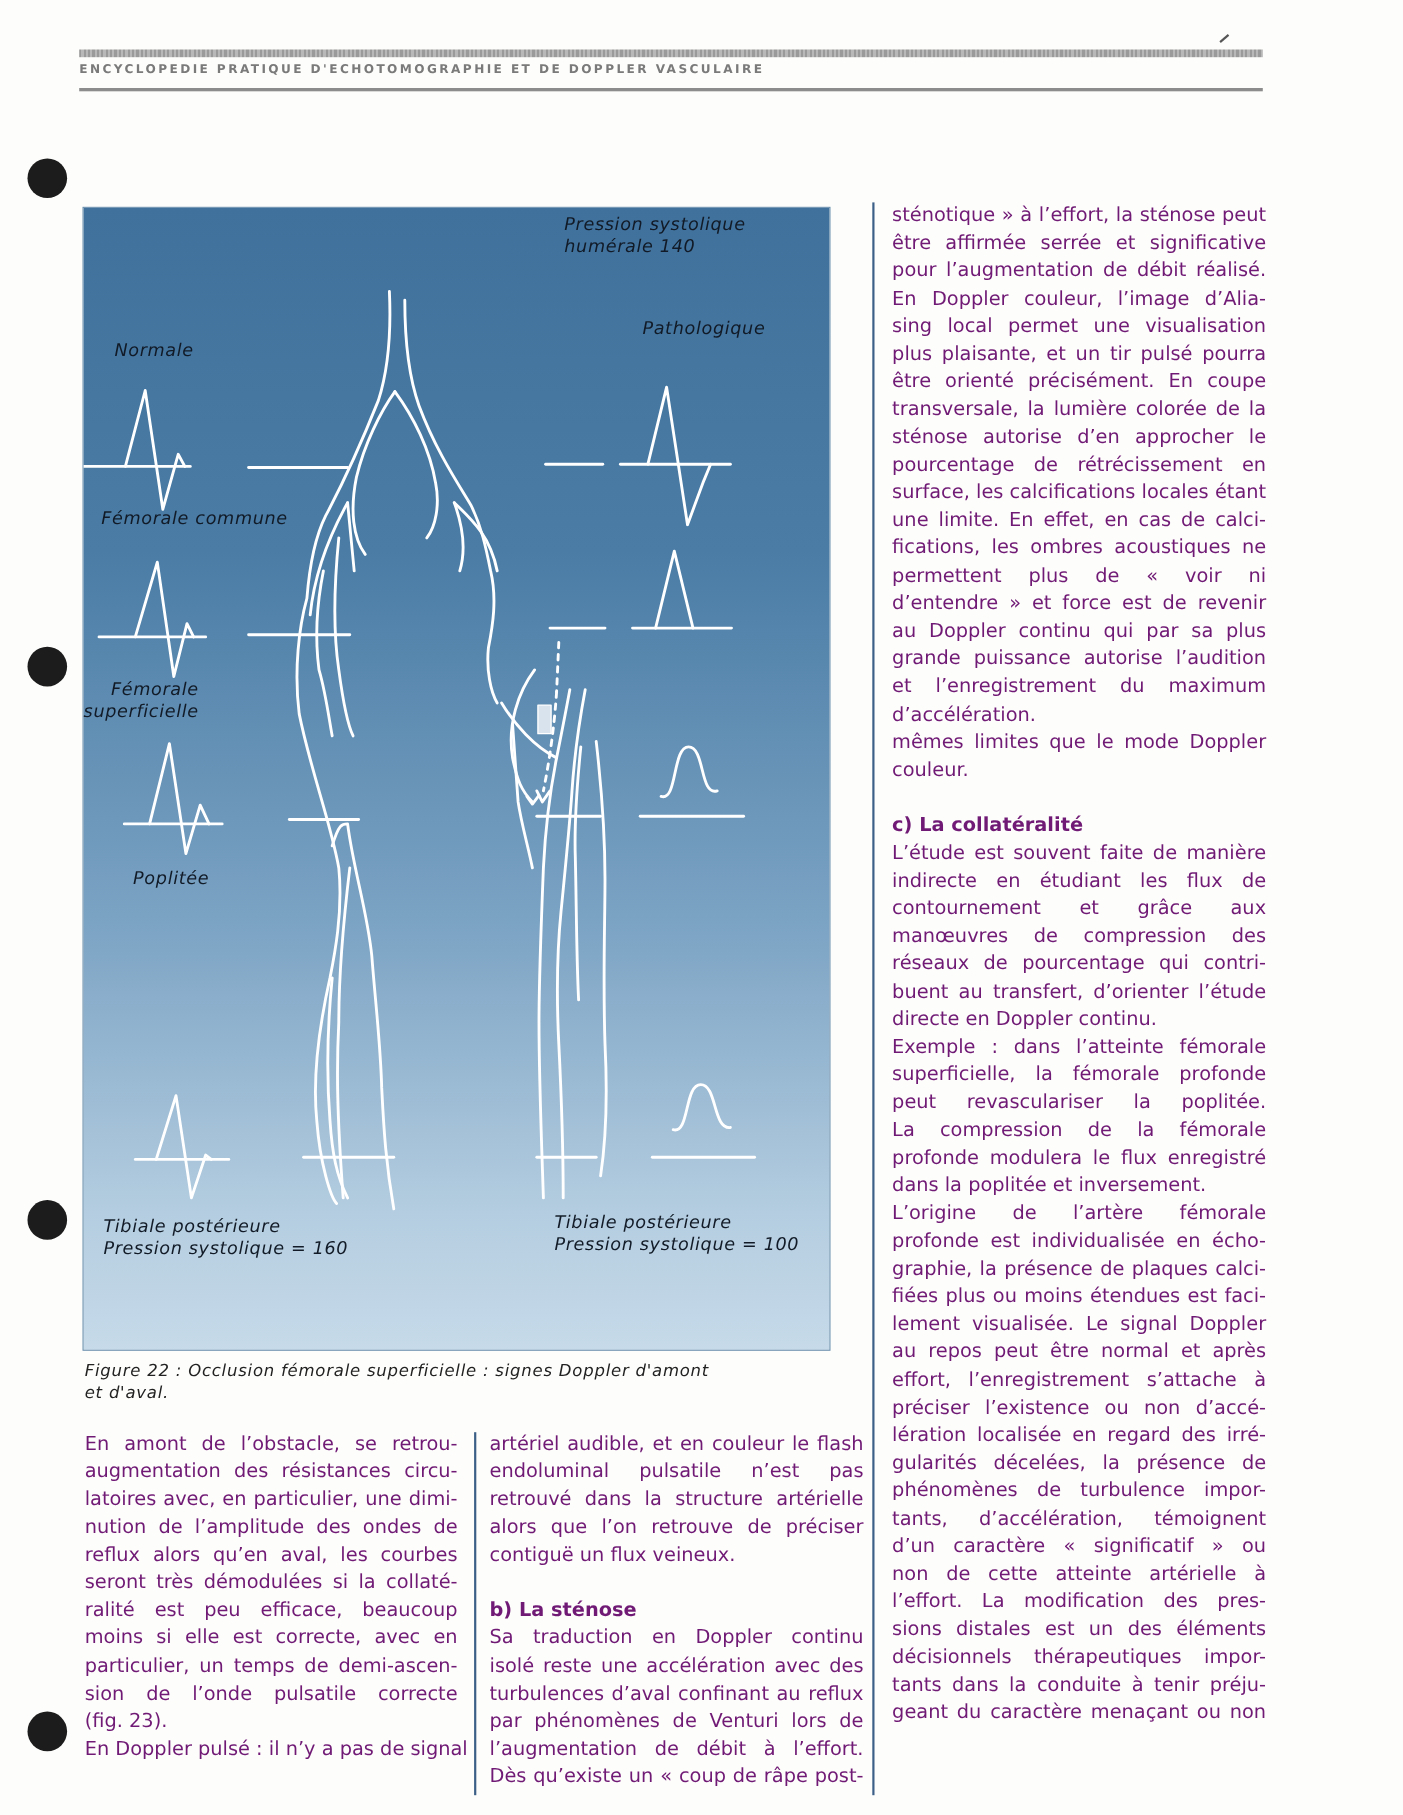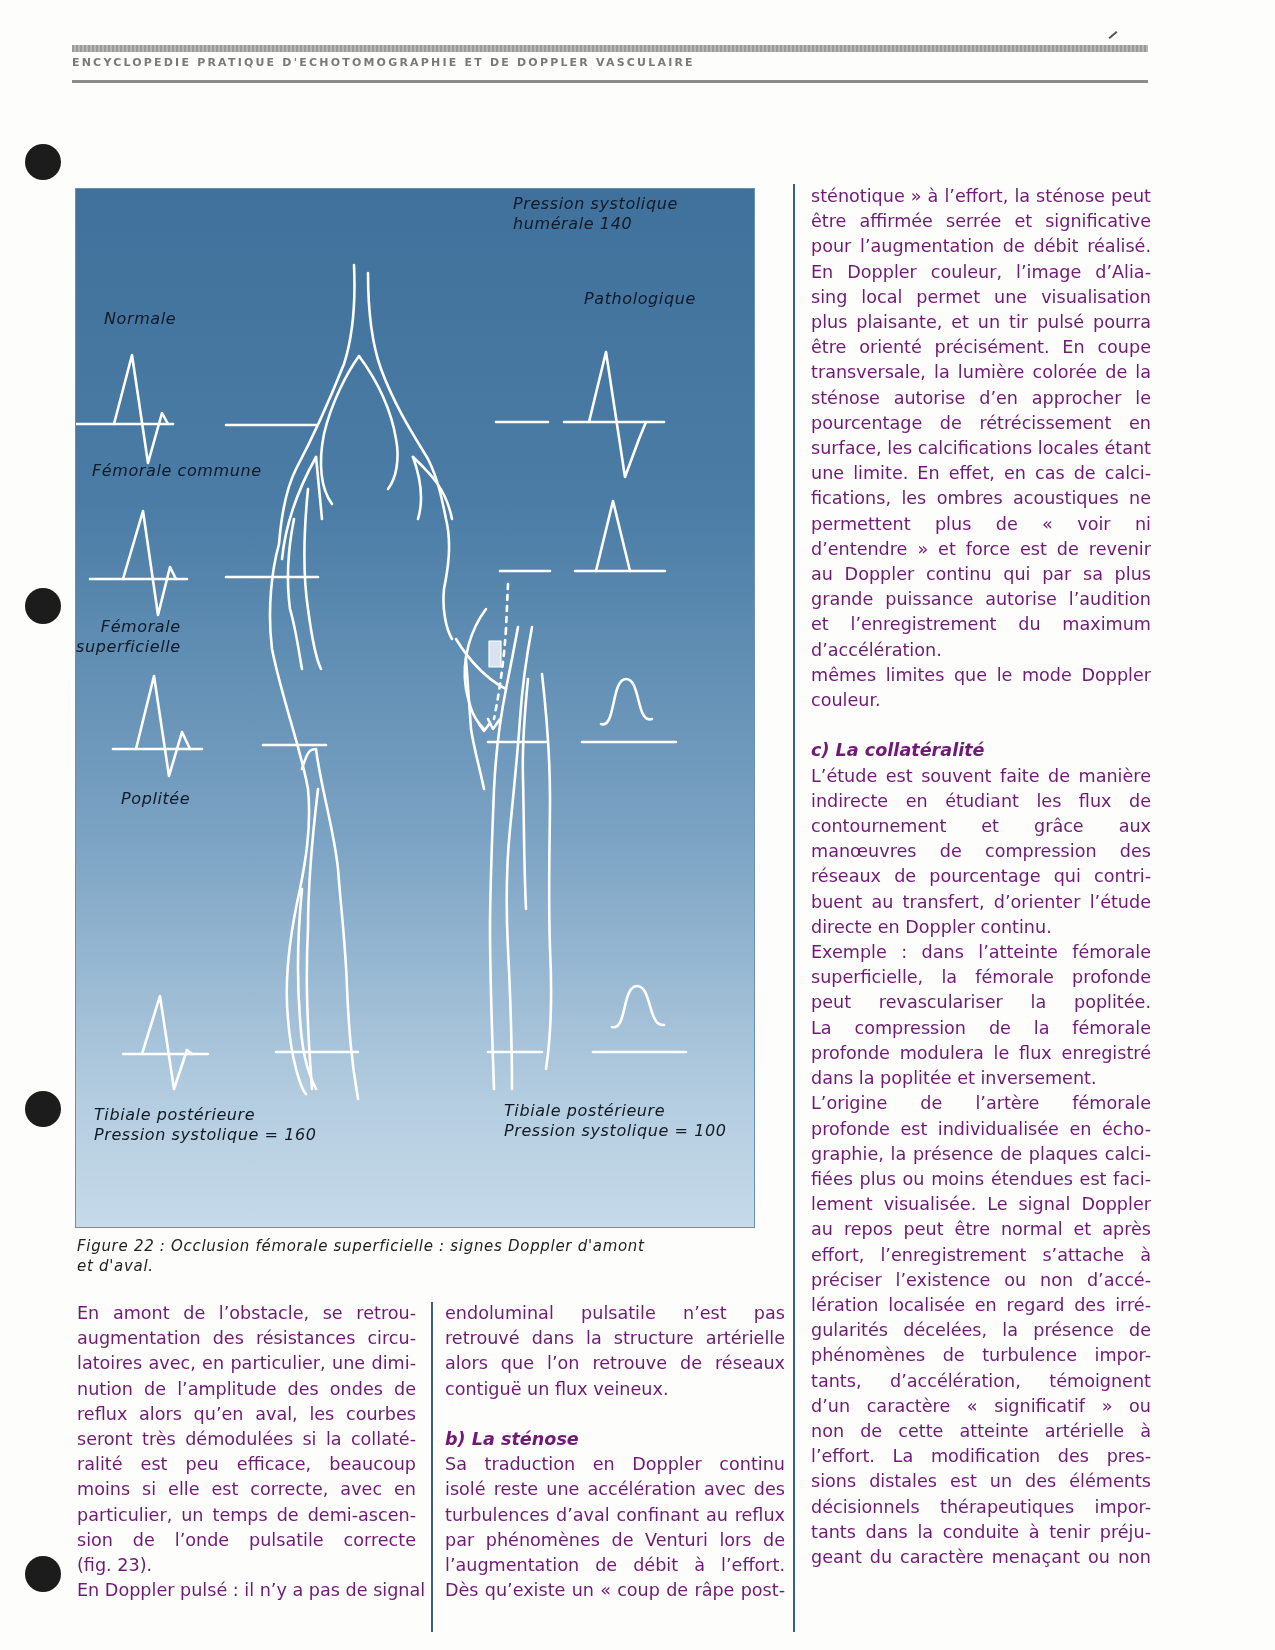--- a/index.html
+++ b/index.html
@@ -36,21 +36,21 @@
     position:absolute; left:77px; top:1236px; width:680px;
     font-family:"DejaVu Sans", sans-serif; font-style:italic; font-size:15px;
     letter-spacing:0.7px; line-height:20px; color:#222;
   }
   .col {
     position:absolute; font-family:"DejaVu Sans", sans-serif; font-size:17.6px;
     line-height:25.2px; color:#701a75; text-align:justify; text-align-last:justify;
   }
   .col .ln { display:block; white-space:nowrap; }
   .col .last { text-align-last:left; }
-  .col .heading { font-style:italic; font-weight:bold; text-align-last:left; }
+  .col .heading { font-weight:bold; text-align-last:left; }
   .col .gap { display:block; height:25.2px; }
   .vrule { position:absolute; width:2px; background:#3b5f86; }
 </style>
 </head>
 <body>
 
 <div class="header-band"></div>
 <div class="header-tick"></div>
 <div class="header-title">ENCYCLOPEDIE PRATIQUE D'ECHOTOMOGRAPHIE ET DE DOPPLER VASCULAIRE</div>
 <div class="header-rule"></div>
@@ -168,23 +168,24 @@
   <span class="ln">seront très démodulées si la collaté-</span>
   <span class="ln">ralité est peu efficace, beaucoup</span>
   <span class="ln">moins si elle est correcte, avec en</span>
   <span class="ln">particulier, un temps de demi-ascen-</span>
   <span class="ln">sion de l’onde pulsatile correcte</span>
   <span class="ln last">(fig. 23).</span>
   <span class="ln">En Doppler pulsé : il n’y a pas de signal</span>
 </div>
 
 <div class="col" style="left:445px;top:1301px;width:340px;">
+  <span class="ln">artériel audible, et en couleur le flash</span>
   <span class="ln">endoluminal pulsatile n’est pas</span>
   <span class="ln">retrouvé dans la structure artérielle</span>
-  <span class="ln">alors que l’on retrouve de réseaux</span>
+  <span class="ln">alors que l’on retrouve de préciser</span>
   <span class="ln last">contiguë un flux veineux.</span>
   <span class="gap"></span>
   <span class="ln heading">b) La sténose</span>
   <span class="ln">Sa traduction en Doppler continu</span>
   <span class="ln">isolé reste une accélération avec des</span>
   <span class="ln">turbulences d’aval confinant au reflux</span>
   <span class="ln">par phénomènes de Venturi lors de</span>
   <span class="ln">l’augmentation de débit à l’effort.</span>
   <span class="ln">Dès qu’existe un « coup de râpe post-</span>
 </div>

